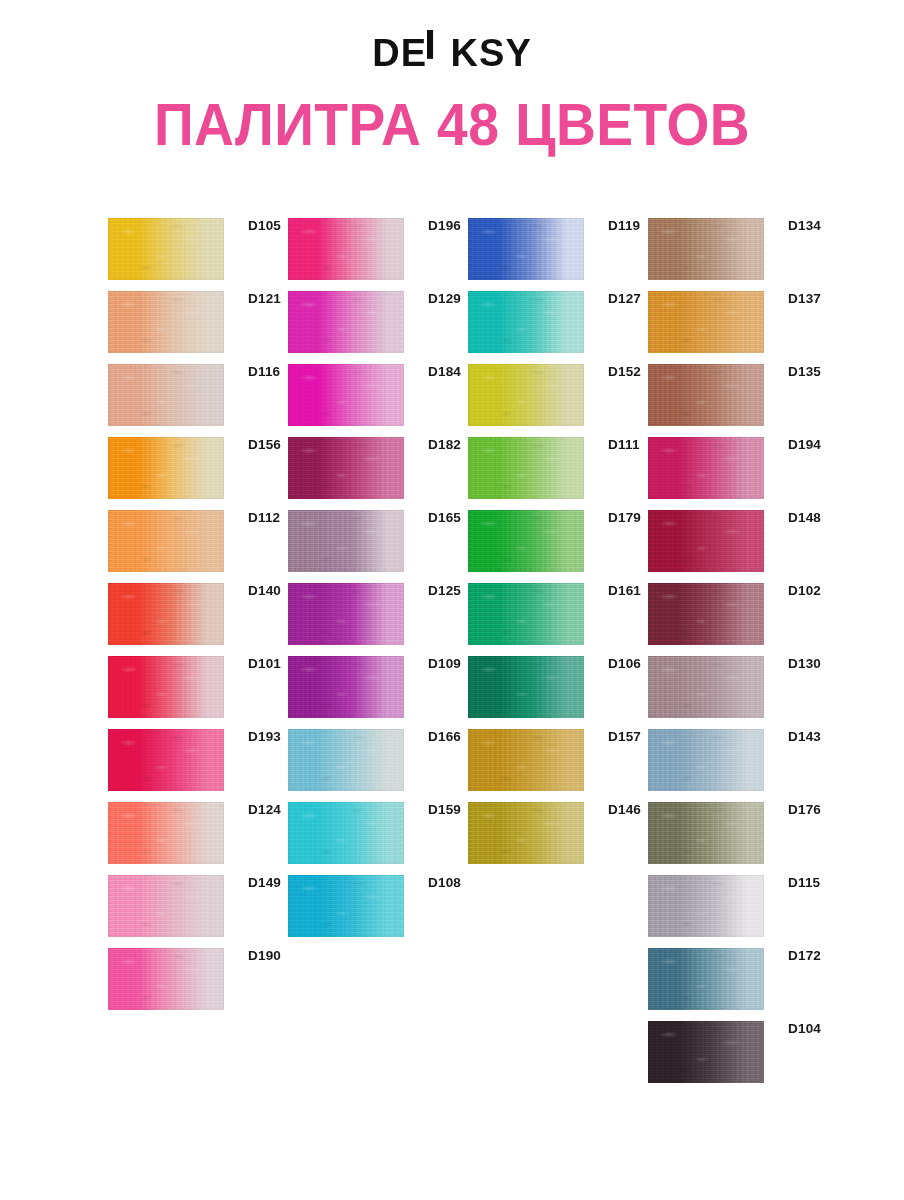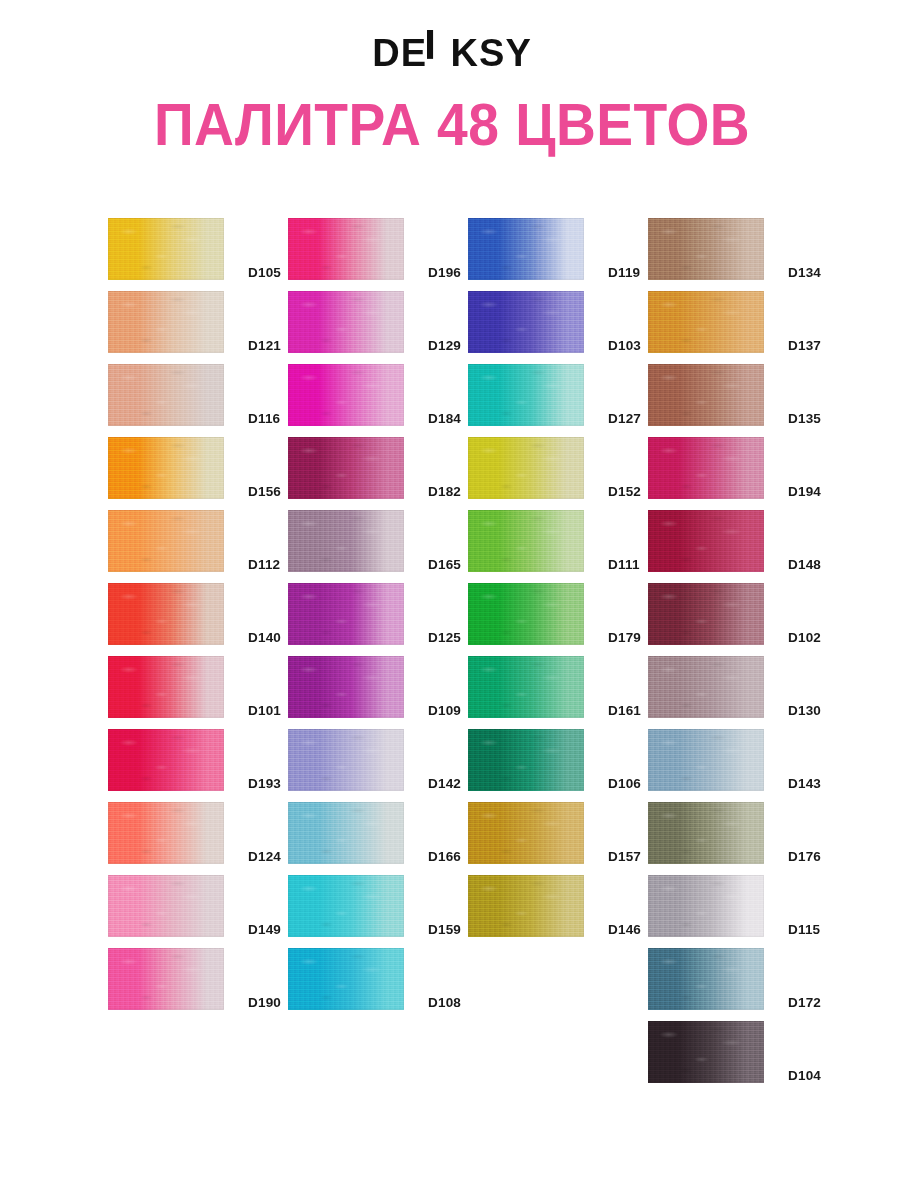--- a/index.html
+++ b/index.html
@@ -87,21 +87,21 @@
     width: 180px;
     display: flex;
     flex-direction: column;
     gap: 11px;
   }
   .column:last-child { width: 170px; }
 
   .swatch-row {
     display: flex;
     flex-direction: row;
-    align-items: flex-end;
+    align-items: flex-start;
     height: 62px;
   }
   .swatch {
     position: relative;
     width: 116px;
     height: 62px;
     overflow: hidden;
     flex: 0 0 auto;
   }
   .swatch .grad {
@@ -341,29 +341,20 @@
         <div class="swatch">
             <div class="grad" style="background: linear-gradient(90deg, rgb(140, 31, 138) 0%, rgb(140, 31, 138) 26%, rgb(168, 53, 163) 55%, rgb(207, 142, 201) 85%, rgb(207, 142, 201) 100%);"></div>
             <div class="tex"></div>
             <div class="mottle"></div>
             <div class="edge"></div>
           </div>
         <div class="code">D109</div>
       </div>
       <div class="swatch-row">
         <div class="swatch">
-            <div class="grad" style="background: linear-gradient(90deg, rgb(142, 140, 203) 0%, rgb(142, 140, 203) 26%, rgb(178, 174, 213) 55%, rgb(215, 210, 221) 85%, rgb(215, 210, 221) 100%);"></div>
-            <div class="tex"></div>
-            <div class="mottle"></div>
-            <div class="edge"></div>
-          </div>
-        <div class="code">D142</div>
-      </div>
-      <div class="swatch-row">
-        <div class="swatch">
             <div class="grad" style="background: linear-gradient(90deg, rgb(108, 185, 207) 0%, rgb(108, 185, 207) 26%, rgb(156, 202, 213) 55%, rgb(207, 216, 216) 85%, rgb(207, 216, 216) 100%);"></div>
             <div class="tex"></div>
             <div class="mottle"></div>
             <div class="edge"></div>
           </div>
         <div class="code">D166</div>
       </div>
       <div class="swatch-row">
         <div class="swatch">
             <div class="grad" style="background: linear-gradient(90deg, rgb(42, 193, 207) 0%, rgb(42, 193, 207) 26%, rgb(76, 202, 211) 55%, rgb(143, 215, 214) 85%, rgb(143, 215, 214) 100%);"></div>
@@ -386,29 +377,20 @@
 
     <div class="column">
       <div class="swatch-row">
         <div class="swatch">
             <div class="grad" style="background: linear-gradient(90deg, rgb(43, 84, 184) 0%, rgb(43, 84, 184) 26%, rgb(106, 132, 203) 55%, rgb(205, 213, 234) 85%, rgb(205, 213, 234) 100%);"></div>
             <div class="tex"></div>
             <div class="mottle"></div>
             <div class="edge"></div>
           </div>
         <div class="code">D119</div>
-      </div>
-      <div class="swatch-row">
-        <div class="swatch">
-            <div class="grad" style="background: linear-gradient(90deg, rgb(59, 51, 166) 0%, rgb(59, 51, 166) 26%, rgb(91, 81, 182) 55%, rgb(144, 137, 210) 85%, rgb(144, 137, 210) 100%);"></div>
-            <div class="tex"></div>
-            <div class="mottle"></div>
-            <div class="edge"></div>
-          </div>
-        <div class="code">D103</div>
       </div>
       <div class="swatch-row">
         <div class="swatch">
             <div class="grad" style="background: linear-gradient(90deg, rgb(18, 182, 171) 0%, rgb(18, 182, 171) 26%, rgb(70, 196, 186) 55%, rgb(164, 220, 213) 85%, rgb(164, 220, 213) 100%);"></div>
             <div class="tex"></div>
             <div class="mottle"></div>
             <div class="edge"></div>
           </div>
         <div class="code">D127</div>
       </div>

